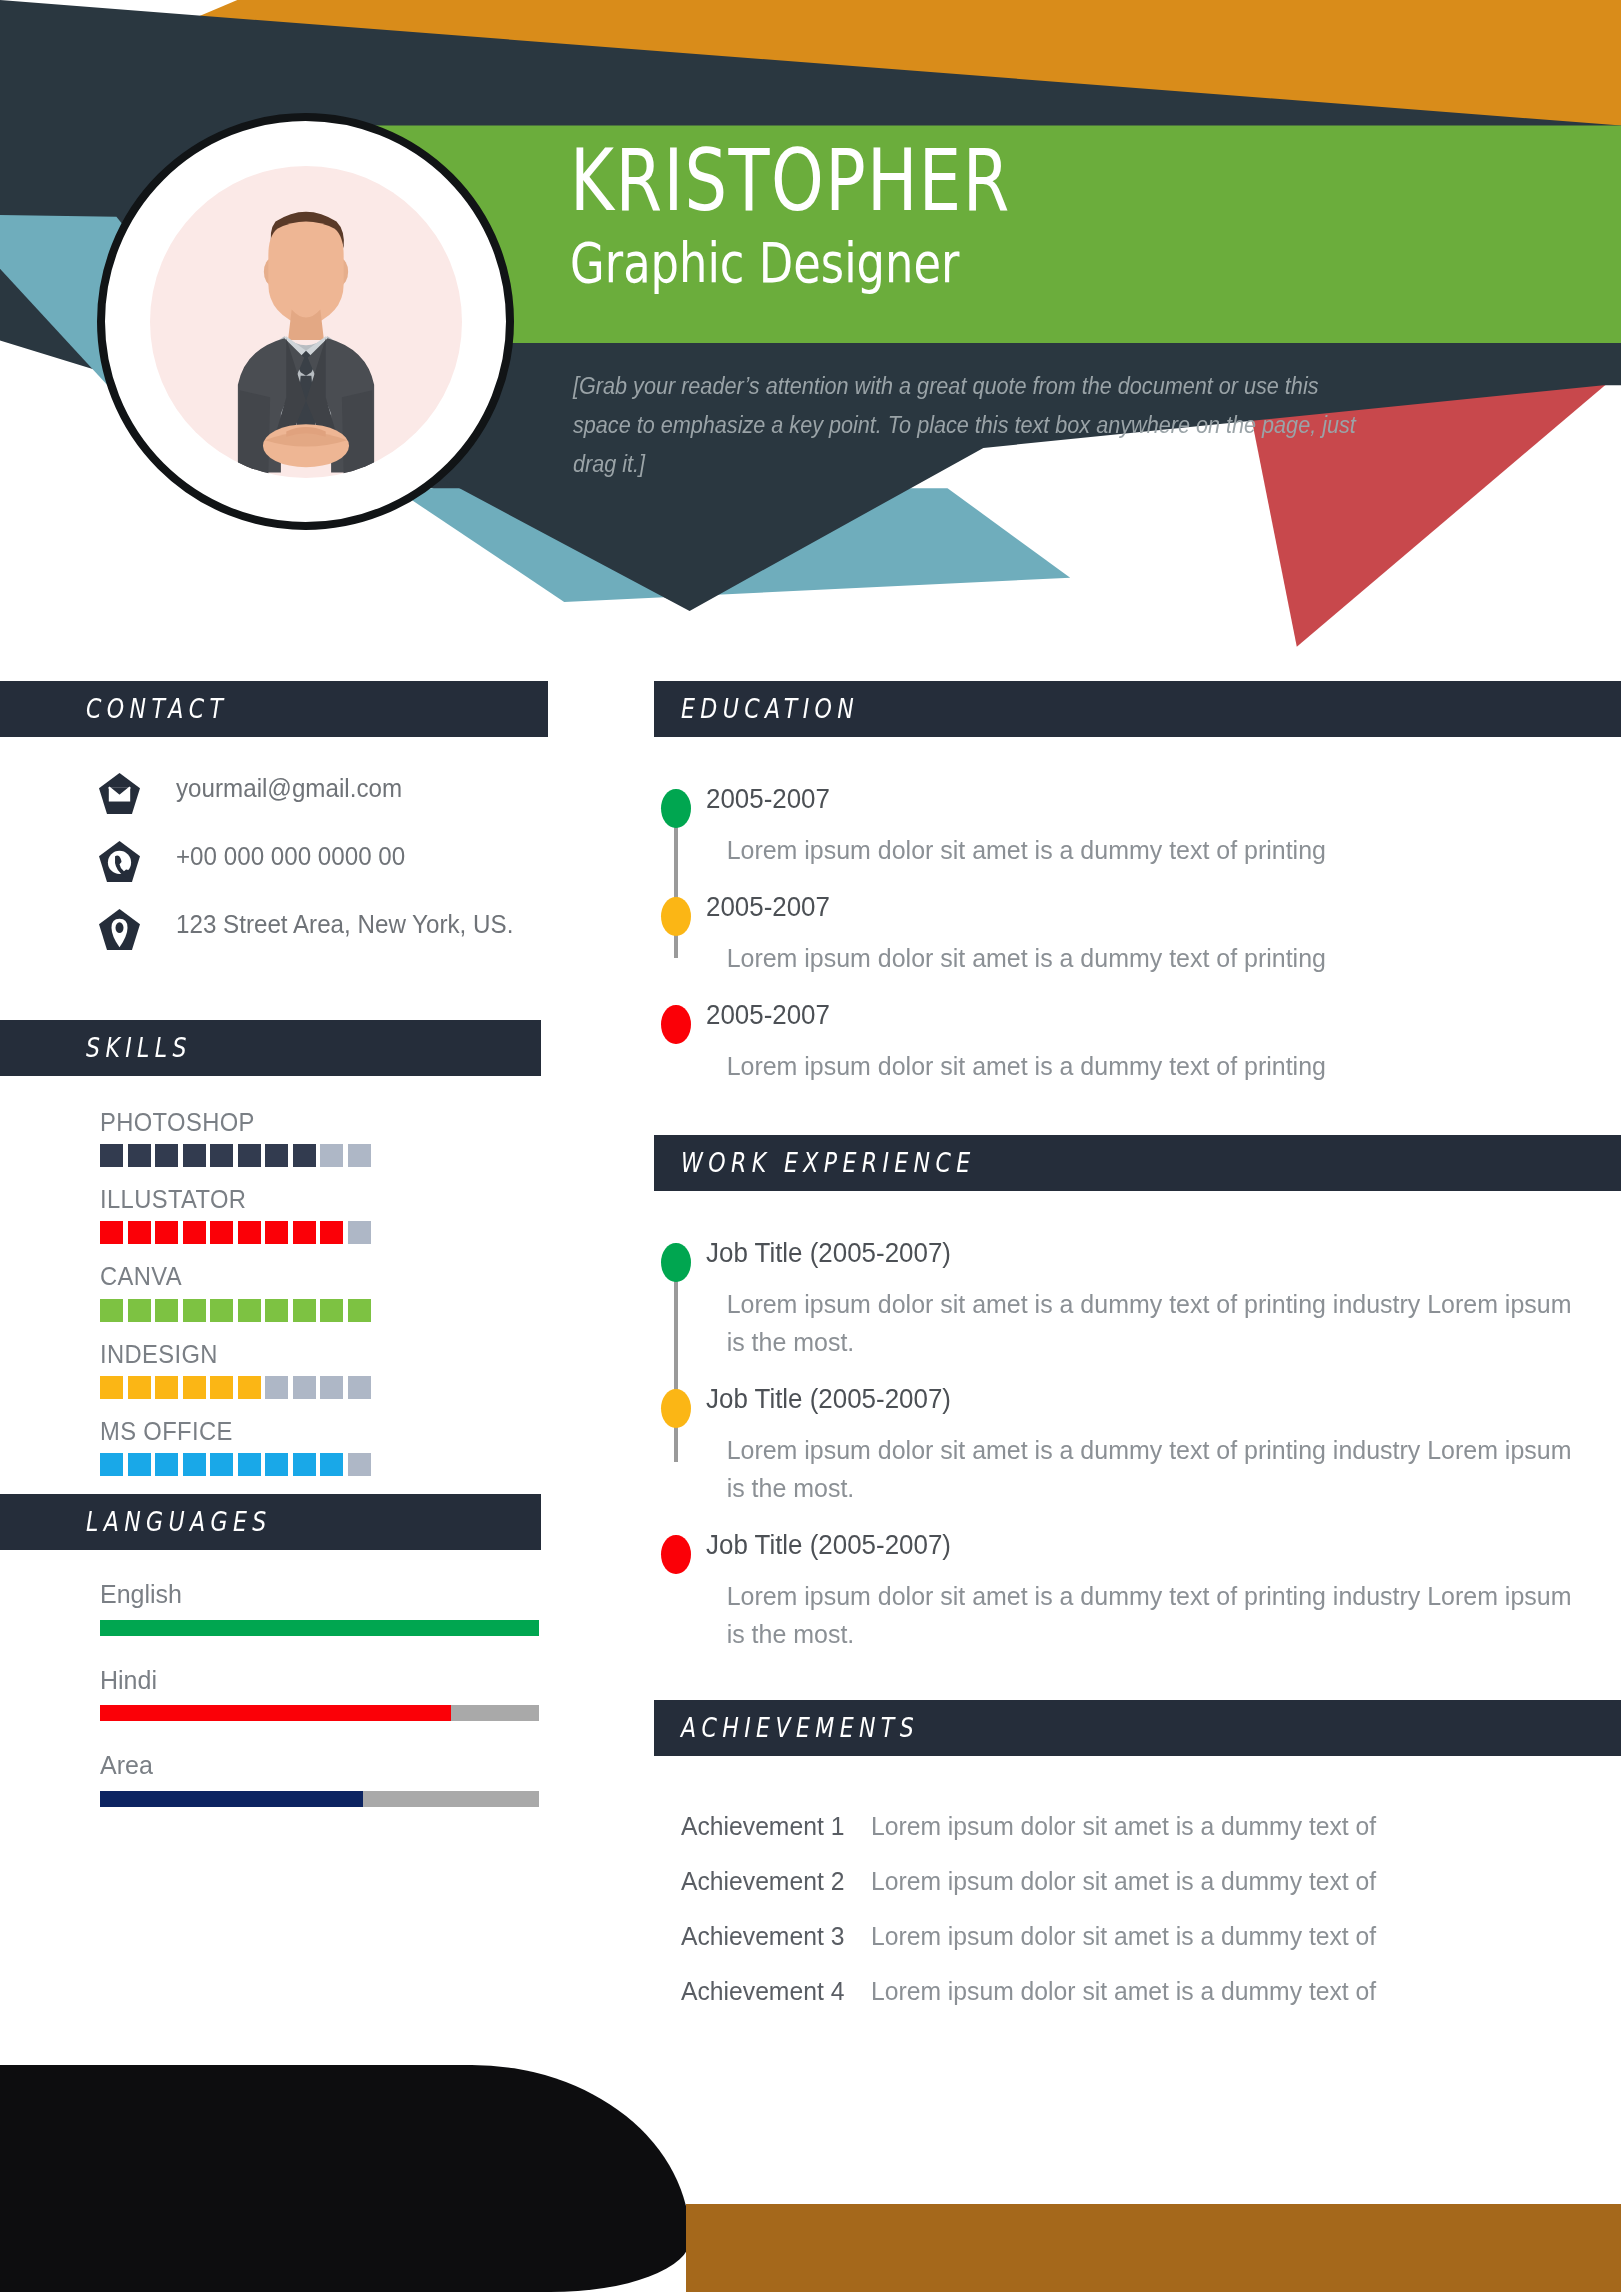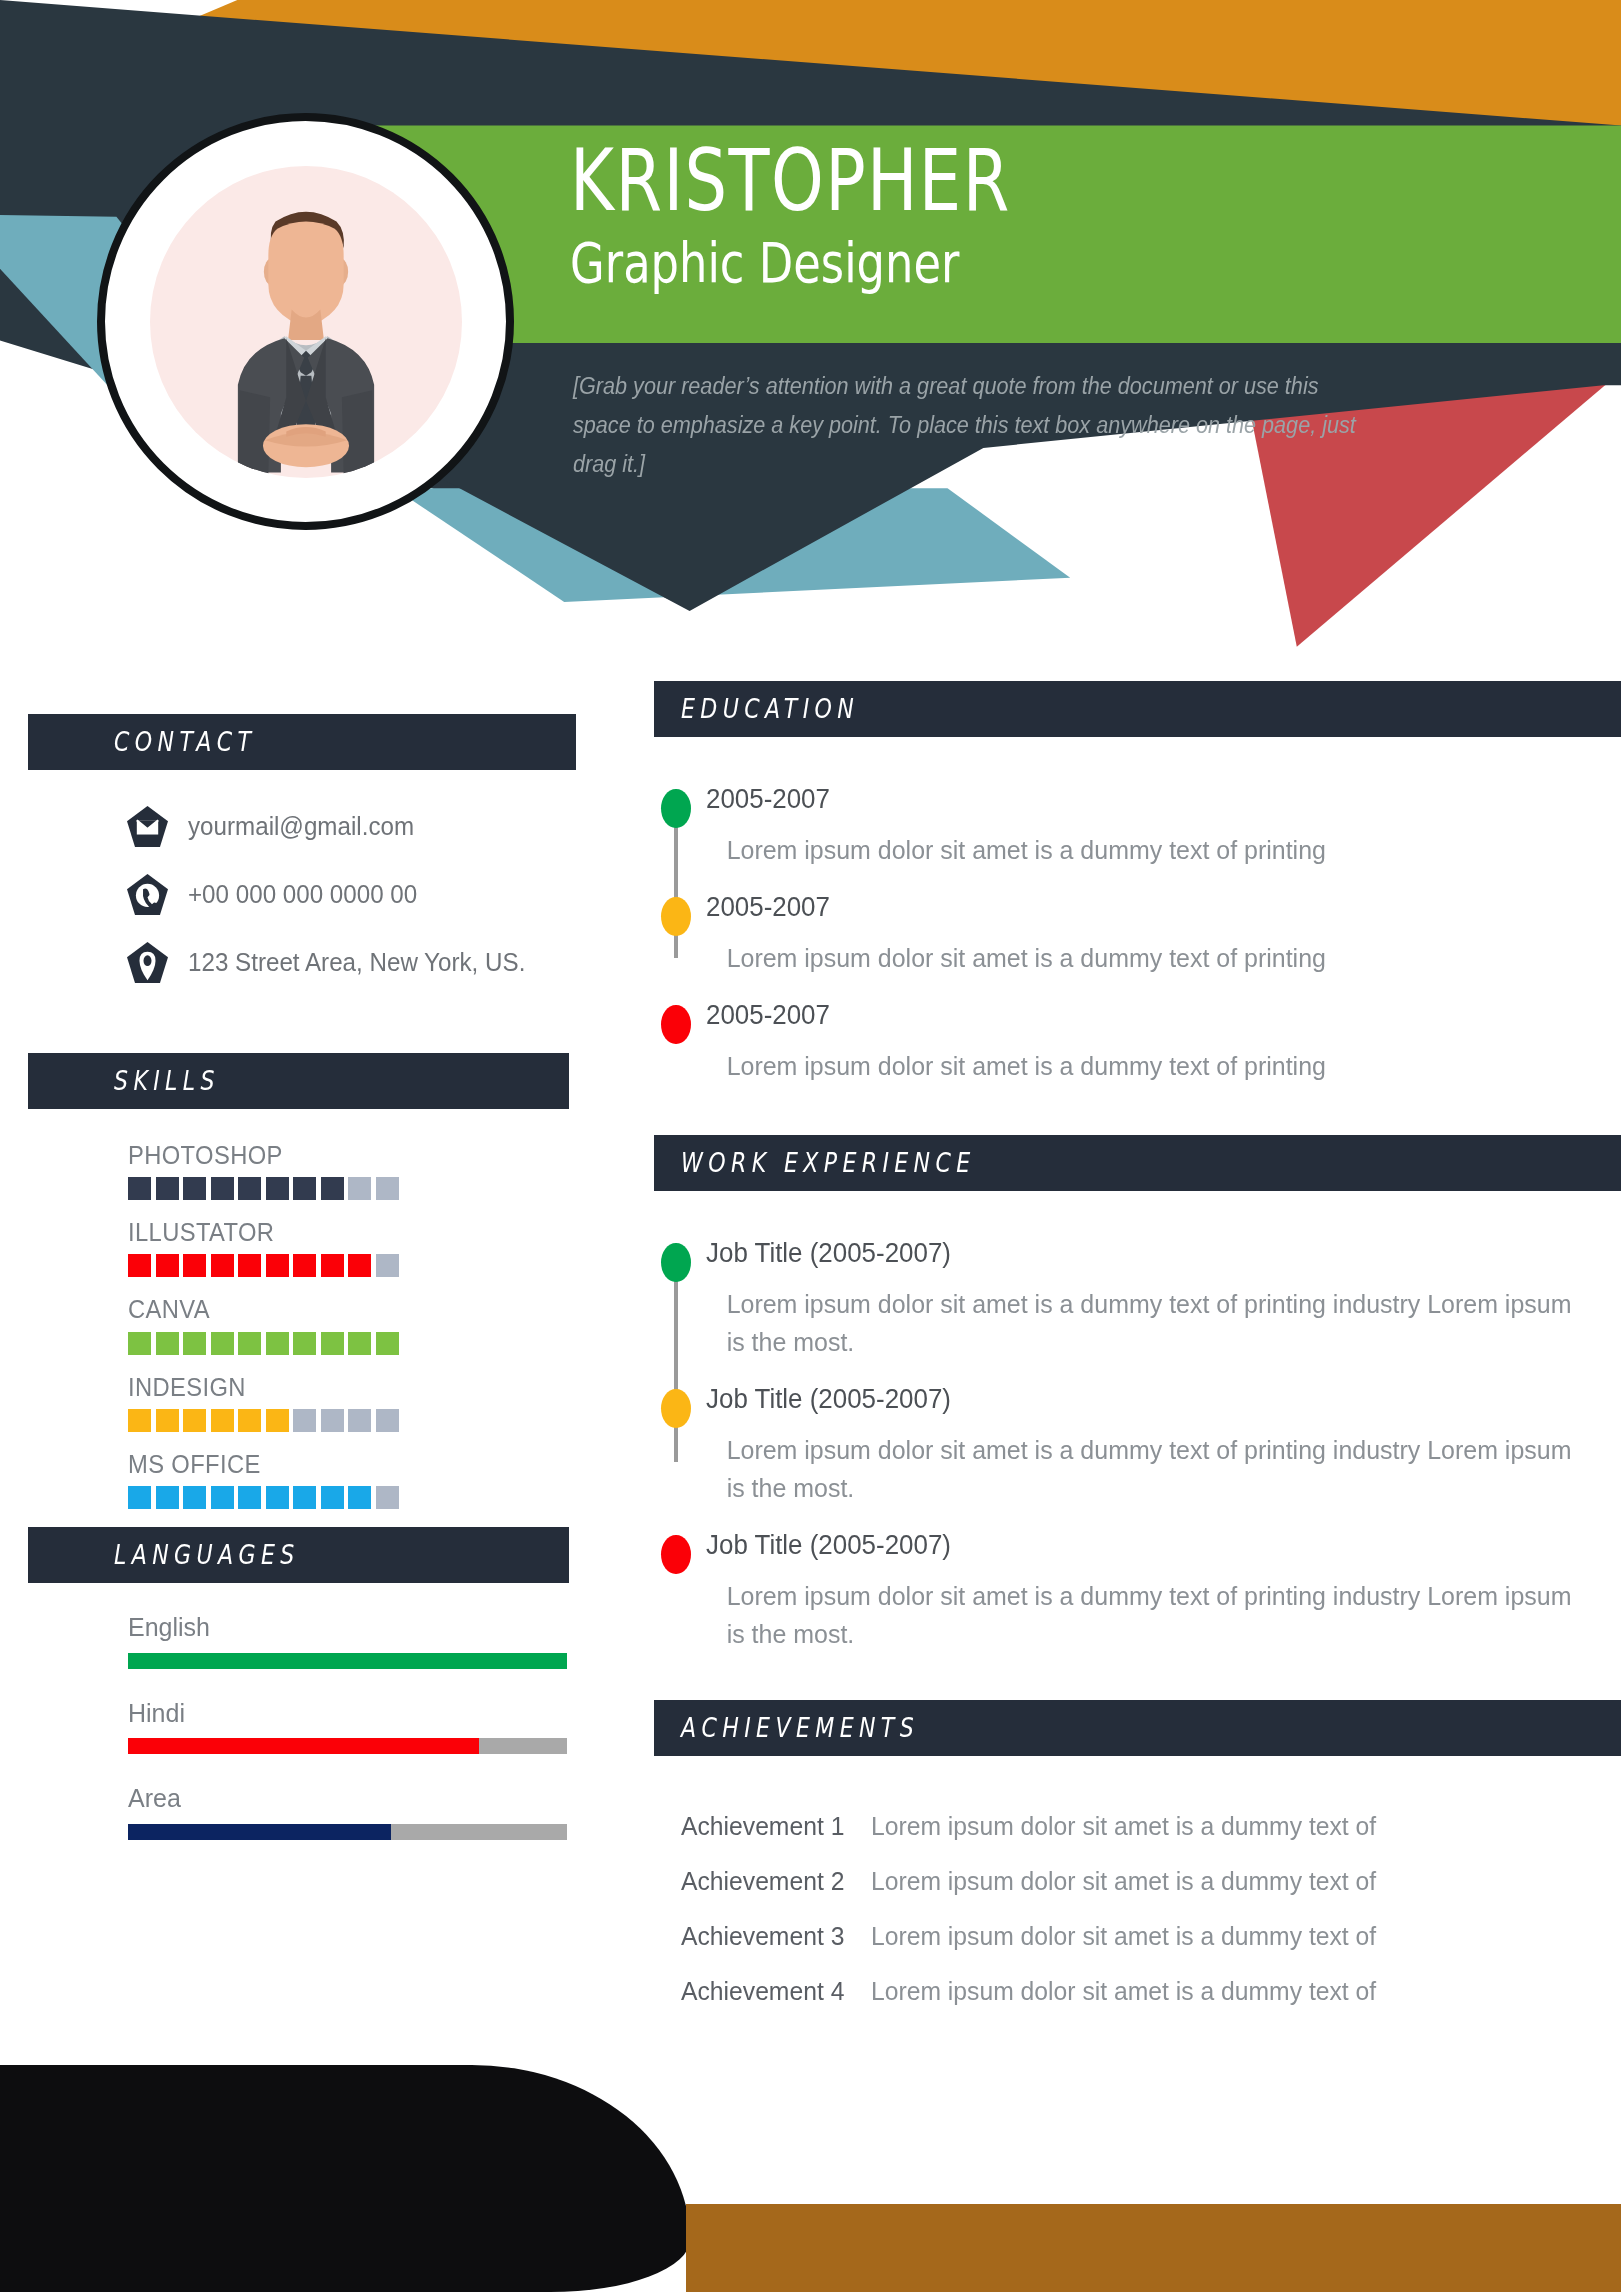--- a/index.html
+++ b/index.html
@@ -60,27 +60,27 @@
     display:flex; align-items:center;
     font-family:"DejaVu Sans", sans-serif;
   }
   .sec-bar span {
     font-size:26px; letter-spacing:6.3px; font-style:italic;
     font-weight:400; transform:scaleX(0.85); transform-origin:left center;
     white-space:nowrap;
   }
 
   
-  #left { position:absolute; left:0; top:714px; width:548px;padding-left:28px; }
+  #left { position:absolute; left:0; top:681px; width:548px; }
   #left .sec-bar { width:548px; height:56px; padding-left:86px; }
   .bar-skills  { width:541px !important; }
   .bar-langs   { width:541px !important; }
 
   .contact-list { margin-top:36px; padding-left:99px; }
-  .contact-row { display:flex; align-items:center; margin-bottom:27px; }
+  .contact-row { display:flex; margin-bottom:27px;gap:16px; }
   .pent {
     width:41px; height:41px; flex:0 0 41px; margin-right:19.7px;
     position:relative;
   }
   .pent svg { display:block; }
   .contact-txt {
     font-size:26px; color:#6f7378; white-space:nowrap;
     font-family:"Liberation Sans", sans-serif;
     transform:scaleX(0.93); transform-origin:left center;
   }

